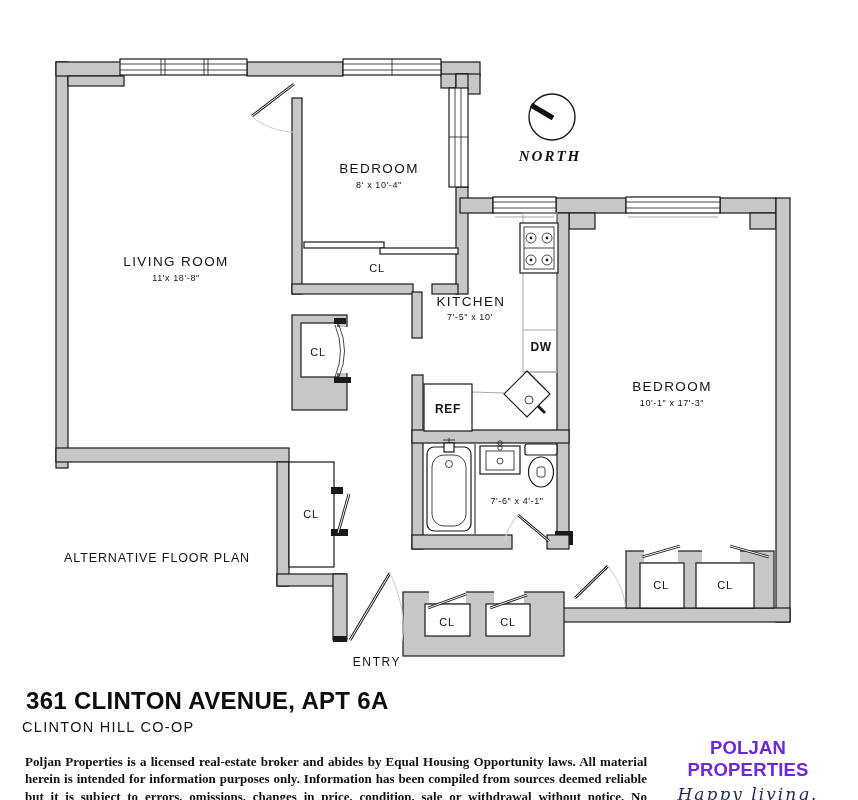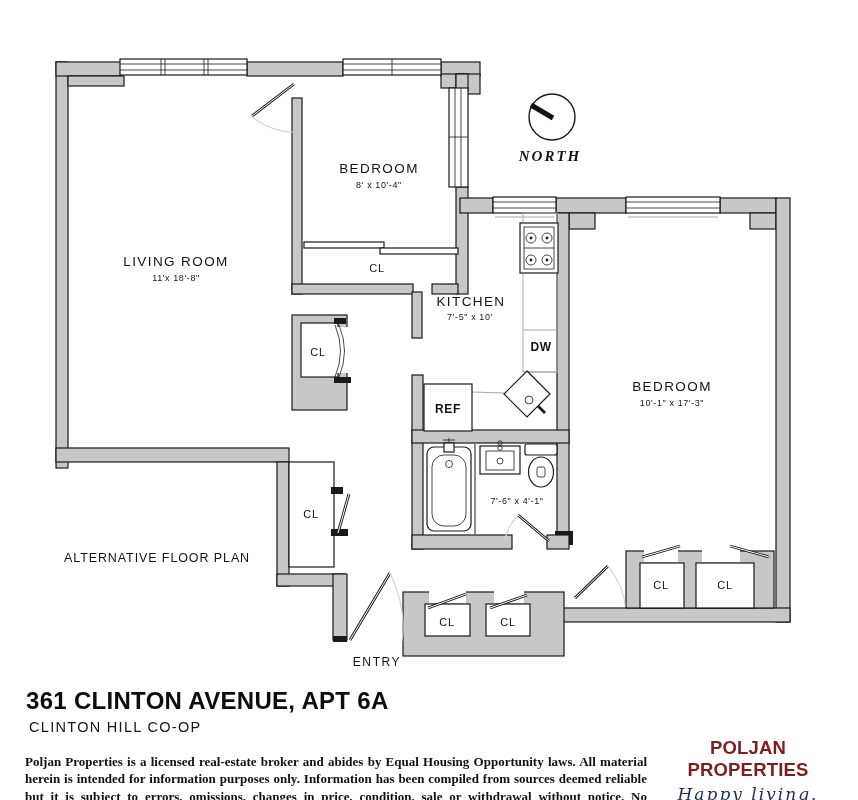--- a/index.html
+++ b/index.html
@@ -22,26 +22,26 @@
   .dims{font-size:9px;letter-spacing:0.6px;text-anchor:middle;}
   .cl  {font-size:11px;letter-spacing:0.8px;text-anchor:middle;}
   .appl{font-size:12px;letter-spacing:0.6px;text-anchor:middle;font-weight:bold;}
   .entry{font-size:12px;letter-spacing:1.6px;text-anchor:middle;}
   .alt {font-size:12.5px;letter-spacing:0.9px;}
   .north{font-size:15px;letter-spacing:2px;text-anchor:middle;
          font-family:"Liberation Serif",serif;font-style:italic;font-weight:bold;}
   
   .title{position:absolute;left:26px;top:687px;font-size:24px;font-weight:bold;
          letter-spacing:0.3px;color:#0d0d0d;}
-  .subtitle{position:absolute;left:29px;top:719px;font-size:14.5px;letter-spacing:1.3px;color:#161616;}
+  .subtitle{position:absolute;left:22px;top:719px;font-size:14.5px;letter-spacing:1.3px;color:#161616;}
   .disclaimer{position:absolute;left:25px;top:740px;width:622px;
          font-family:"Liberation Serif",serif;font-weight:bold;font-size:13px;
          line-height:1.34;text-align:justify;text-align-last:justify;color:#111;}
   .brand{position:absolute;left:653px;top:737px;width:190px;text-align:center;}
-  .brand-name{font-size:18.5px;font-weight:bold;letter-spacing:0.2px;color:#7f1d1d;}
+  .brand-name{font-size:18.5px;font-weight:bold;letter-spacing:0.2px;color:#6d28d9;}
   .brand-tagline{font-family:"DejaVu Serif",serif;font-style:italic;font-size:17px;
          letter-spacing:2px;color:#1e2c5c;margin-top:3px;}
 </style>
 </head>
 <body>
 
 <div id="stage">
 
 <svg width="858" height="680" viewBox="0 0 858 680">
 

